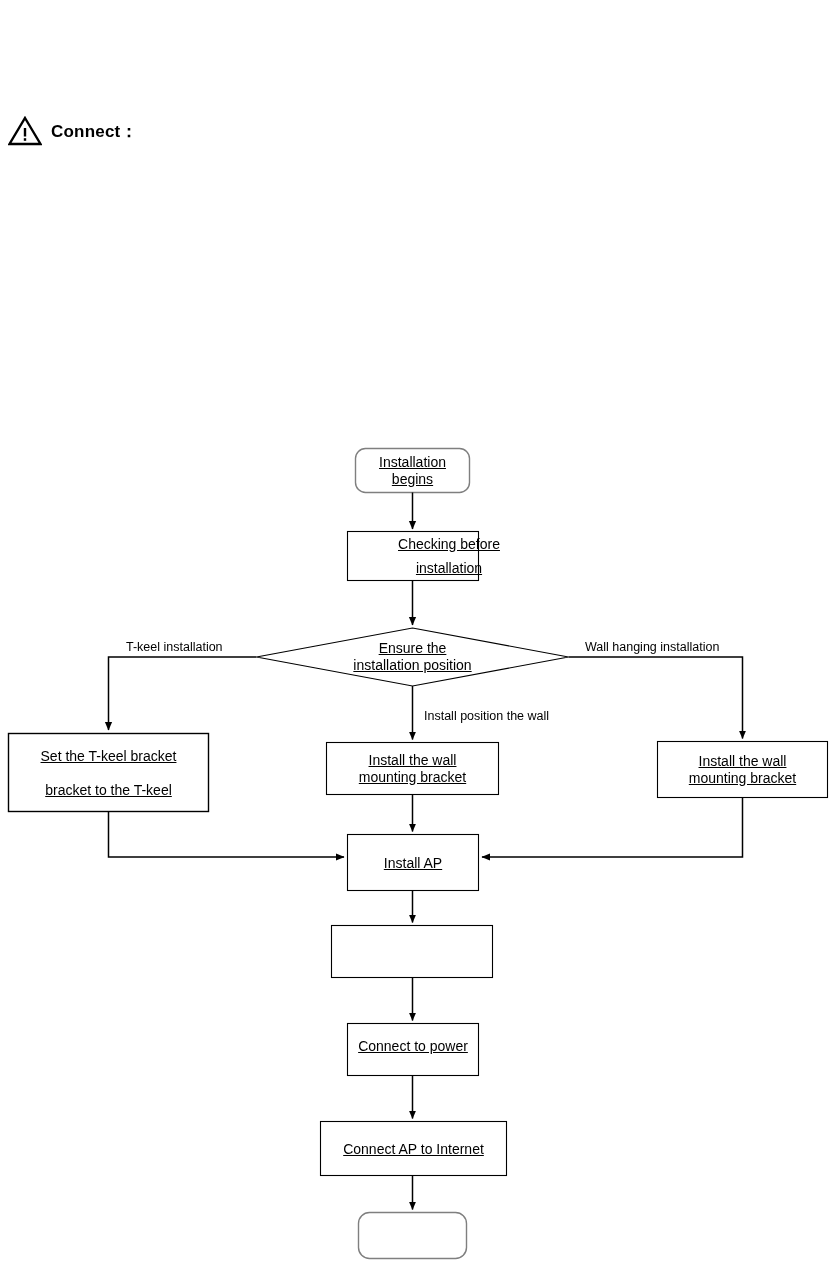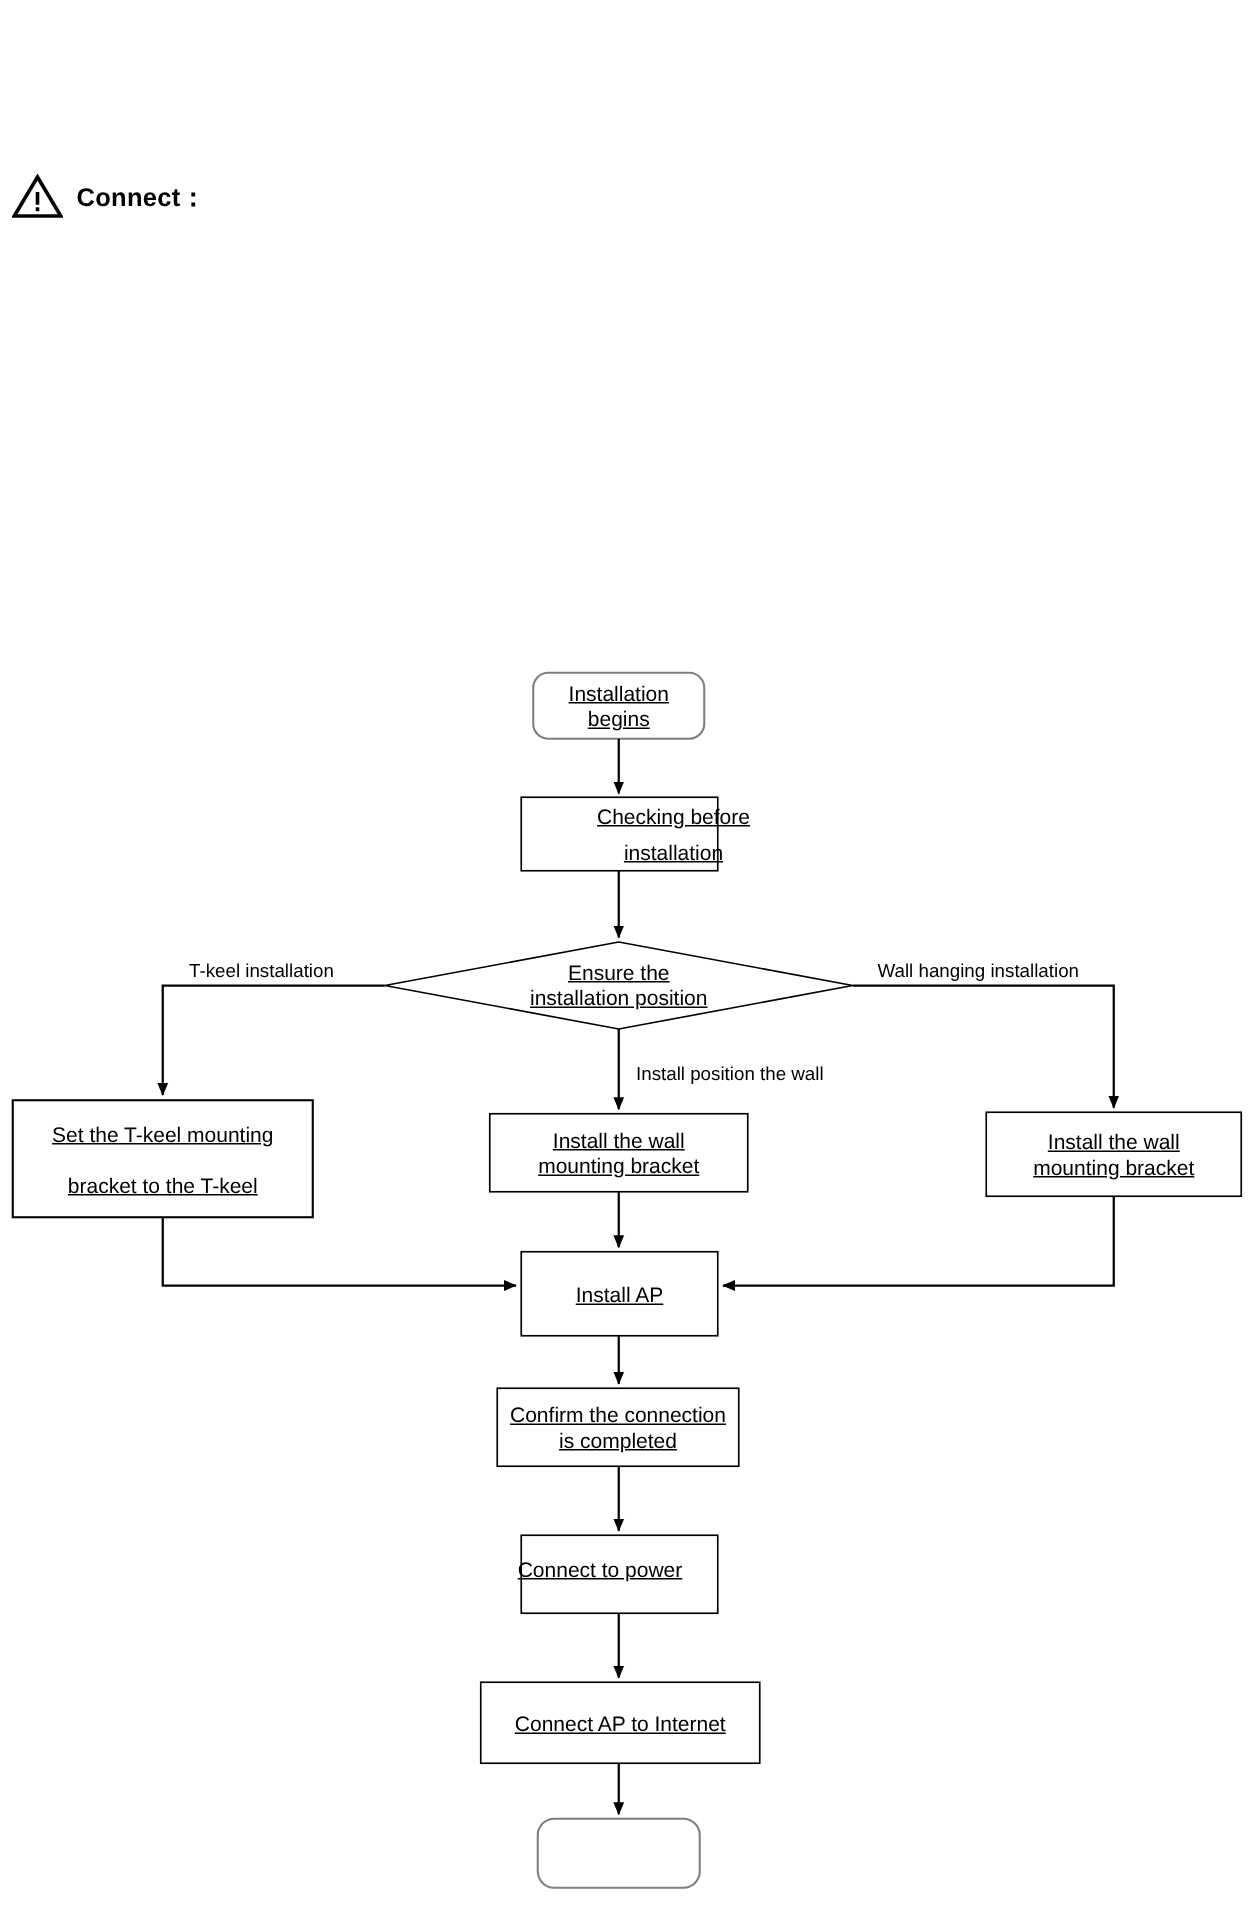--- a/index.html
+++ b/index.html
@@ -157,44 +157,40 @@
     <span>Checking before</span>
     <span>installation</span>
   </div>
 
   <div class="node-label tight" style="left:287px; top:633px; width:251px; height:48px;">
     <span>Ensure the</span>
     <span>installation  position</span>
   </div>
 
   <div class="node-label" style="left:8px; top:733px; width:201px; height:79px; line-height:34px;">
-    <span>Set the T-keel mounting</span>
+    <span>Set the T-keel bracket</span>
     <span>bracket to the T-keel</span>
   </div>
 
   <div class="node-label tight" style="left:326px; top:742px; width:173px; height:53px;">
     <span>Install the wall</span>
     <span>mounting bracket</span>
   </div>
 
   <div class="node-label tight" style="left:657px; top:741px; width:171px; height:57px;">
     <span>Install the wall</span>
     <span>mounting bracket</span>
   </div>
 
   <div class="node-label" style="left:347px; top:834px; width:132px; height:57px;text-align:right;">
     <span>Install AP</span>
   </div>
 
-  <div class="node-label tight" style="left:326px; top:925px; width:172px; height:53px;">
-    <span>Confirm the connection</span>
-    <span>is completed</span>
-  </div>
-
-  <div class="node-label" style="left:334px; top:1023px; width:132px; height:45px;border-radius:16px;">
+
+  <div class="node-label" style="left:347px; top:1023px; width:132px; height:45px;border-radius:16px;">
     <span>Connect to power</span>
   </div>
 
   <div class="node-label" style="left:320px; top:1121px; width:187px; height:55px;">
     <span>Connect AP to Internet</span>
   </div>
 
   <div class="node-label" style="left:358px; top:1244px; width:109px; height:61px;justify-content:flex-end;">
     <span>End</span>
   </div>

